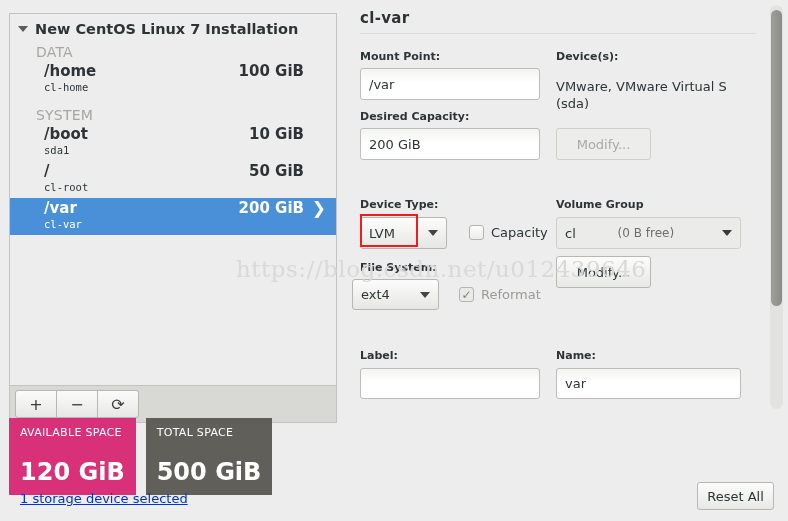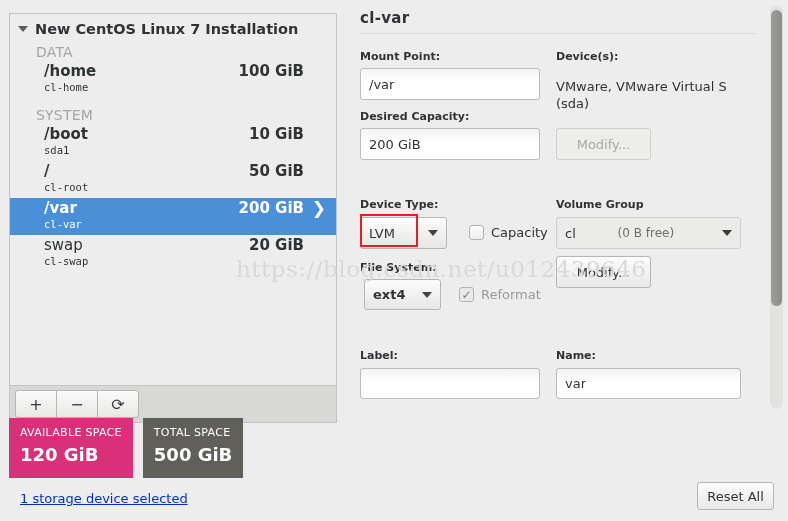--- a/index.html
+++ b/index.html
@@ -107,21 +107,21 @@
 
   
   .badges{position:absolute;left:9px;top:418px;display:flex;gap:10px;}
   .badge{
     padding:8px 11px 10px 11px;
     color:#fff;
     min-width:80px;
     box-sizing:border-box;
   }
   .badge .cap{font-size:11px;letter-spacing:.3px;line-height:14px;}
-  .badge .val{font-size:18px;font-weight:bold;line-height:26px;margin-top:2px;}
+  .badge .val{font-size:24px;font-weight:bold;line-height:26px;margin-top:19px;}
   .badge.avail{background:#d9307a;}
   .badge.total{background:#605f5a;}
 
   .storage-link{
     position:absolute;left:20px;top:491px;
     color:#0033cc;font-size:13px;
     text-decoration:underline;
     cursor:pointer;
   }
 
@@ -264,25 +264,20 @@
         <div class="sz">50 GiB</div>
       </div>
 
       <div class="row sel">
         <div class="mp">/var</div>
         <div class="dev">cl-var</div>
         <div class="sz">200 GiB</div>
         <div class="chev">❯</div>
       </div>
 
-      <div class="row plain">
-        <div class="mp">swap</div>
-        <div class="dev">cl-swap</div>
-        <div class="sz">20 GiB</div>
-      </div>
 
     </div>
 
     <div class="toolbar">
       <div class="tb-btn">
         <span>+</span>
       </div>
       <div class="tb-btn">
         <span>−</span>
       </div>
@@ -337,21 +332,21 @@
     <div class="combo disabled" style="left:204px;top:217px;width:185px;height:32px;">
       <span>cl</span>
       <span class="free">(0 B free)</span>
       <span class="arw"></span>
     </div>
     <div class="btn" style="left:204px;top:256px;width:95px;height:32px;">
       <span>Modify...</span>
     </div>
 
     <div class="fld-label" style="left:8px;top:261px;">File System:</div>
-    <div class="combo" style="left:12px;top:279px;width:77px;height:31px;font-weight:bold;">
+    <div class="combo" style="left:0;top:279px;width:87px;height:31px;">
       <span>ext4</span>
       <span class="arw"></span>
     </div>
 
     <div class="chk checked dim" style="left:107px;top:287px;">
       <span class="box">
         <span>✓</span>
       </span>
       <span class="lbl">Reformat</span>
     </div>

